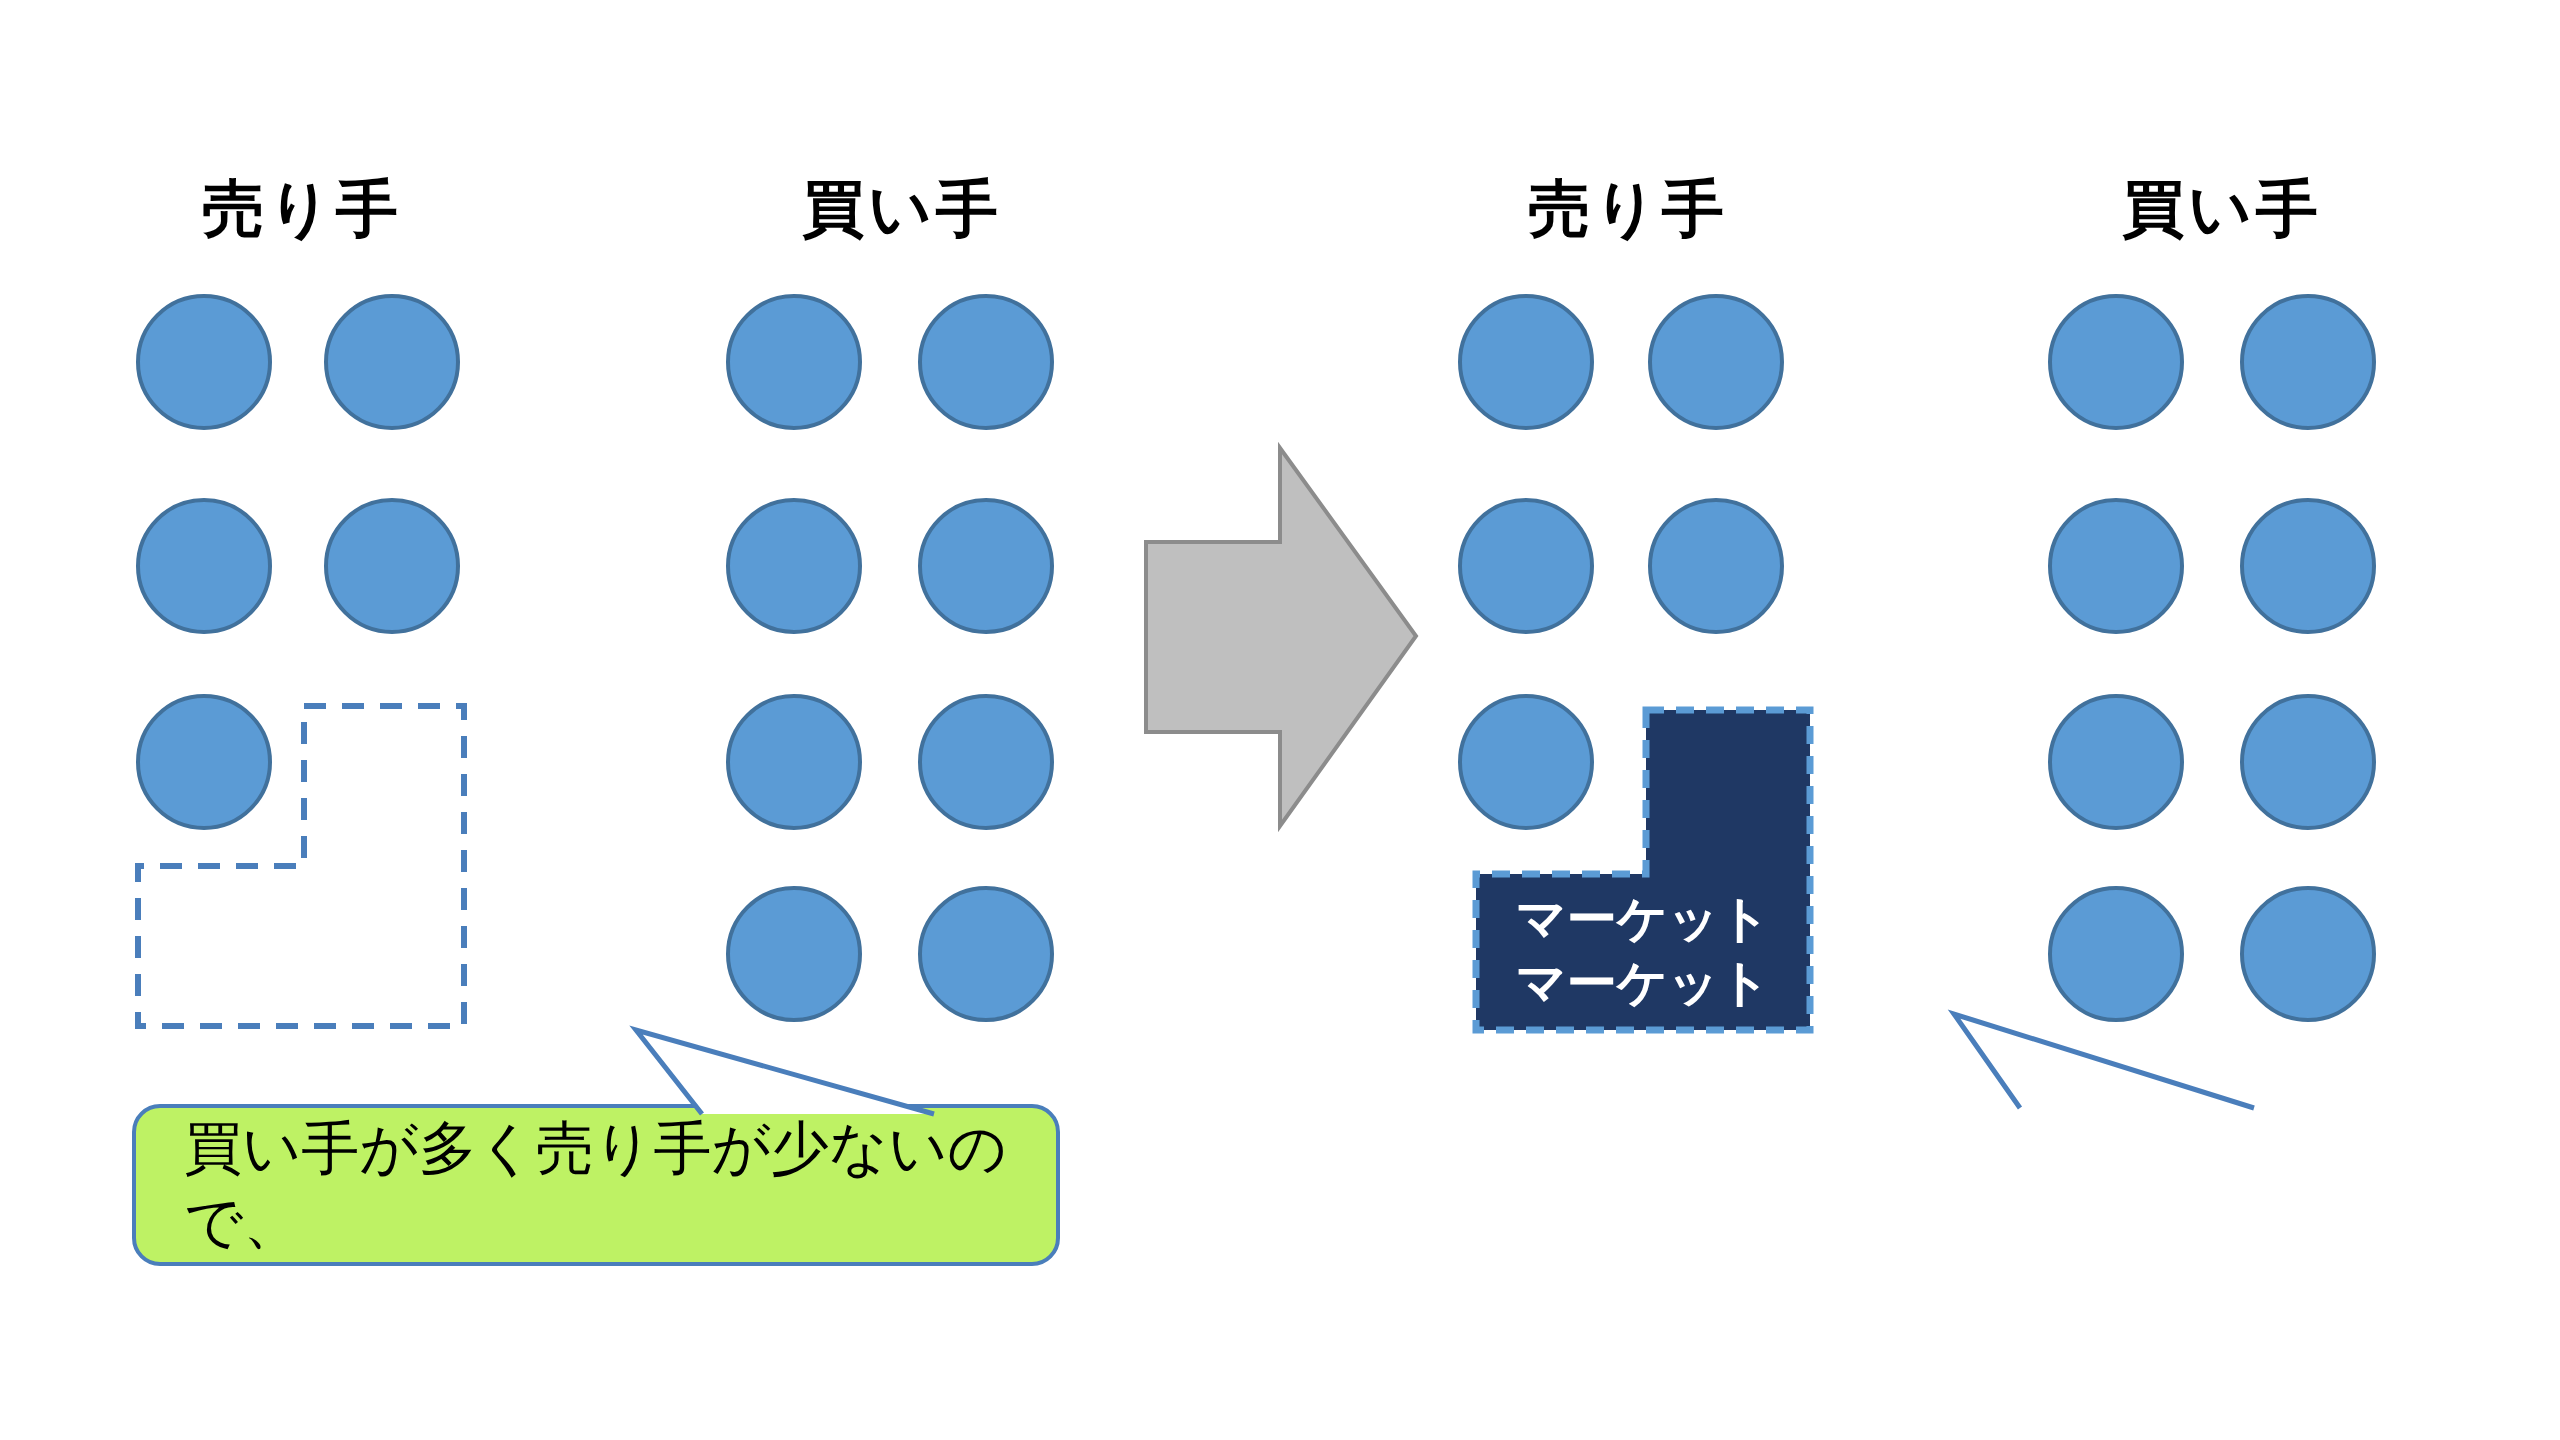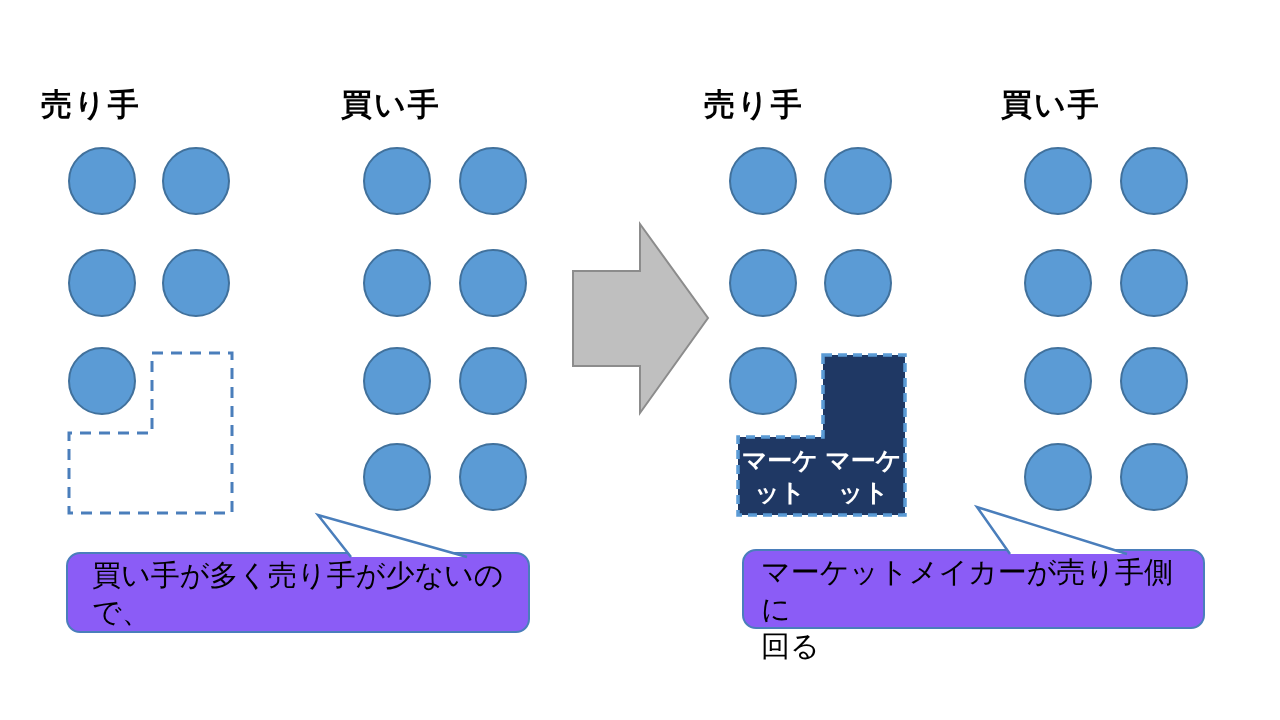--- a/index.html
+++ b/index.html
@@ -7,21 +7,21 @@
     position: relative;
     width: 1280px;
     height: 720px;
     background: #ffffff;
     overflow: hidden;
     font-family: "Liberation Sans", sans-serif;
   }
   .col-label {
     position: absolute;
     width: 220px;
-    text-align: left;
+    text-align: center;
     font-size: 31px;
     font-weight: bold;
     color: #000000;
     letter-spacing: 2px;
   }
   .circle {
     position: absolute;
     width: 68px;
     height: 68px;
     border-radius: 50%;
@@ -36,32 +36,32 @@
     height: 720px;
     pointer-events: none;
   }
   .mm-text {
     position: absolute;
     left: 738px;
     top: 440px;
     width: 167px;
     height: 72px;
     display: flex;
-    flex-direction: row;
+    flex-direction: column;
     align-items: center;
     justify-content: center;
     color: #FFFFFF;
     font-size: 25px;
     font-weight: bold;
     line-height: 32px;
     text-align: center;
   }
   .bubble {
     position: absolute;
-    background: #8b5cf6;
+    background: #bef264;
     border: 2.5px solid #4A7EBB;
     border-radius: 14px;
     box-sizing: border-box;
     color: #000000;
     font-size: 29px;
     line-height: 37px;
   }
   .bubble-left {
     left: 66px;
     top: 552px;
@@ -132,23 +132,19 @@
   </svg>
 
   <div class="mm-text">
     <div>マーケット</div>
     <div>マーケット</div>
   </div>
 
   <div class="bubble bubble-left">
     <div>買い手が多く売り手が少ないので、</div>
   </div>
-  <div class="bubble bubble-right">
-    <div>マーケットメイカーが売り手側に</div>
-    <div>回る</div>
-  </div>
 
   <svg class="layer" viewBox="0 0 1280 720">
     <path class="tail" d="M 351 557 L 318 515 L 467 557"></path>
     <path class="tail" d="M 1010 554 L 977 507 L 1127 554"></path>
   </svg>
 
 </div>
 
 </body></html>

